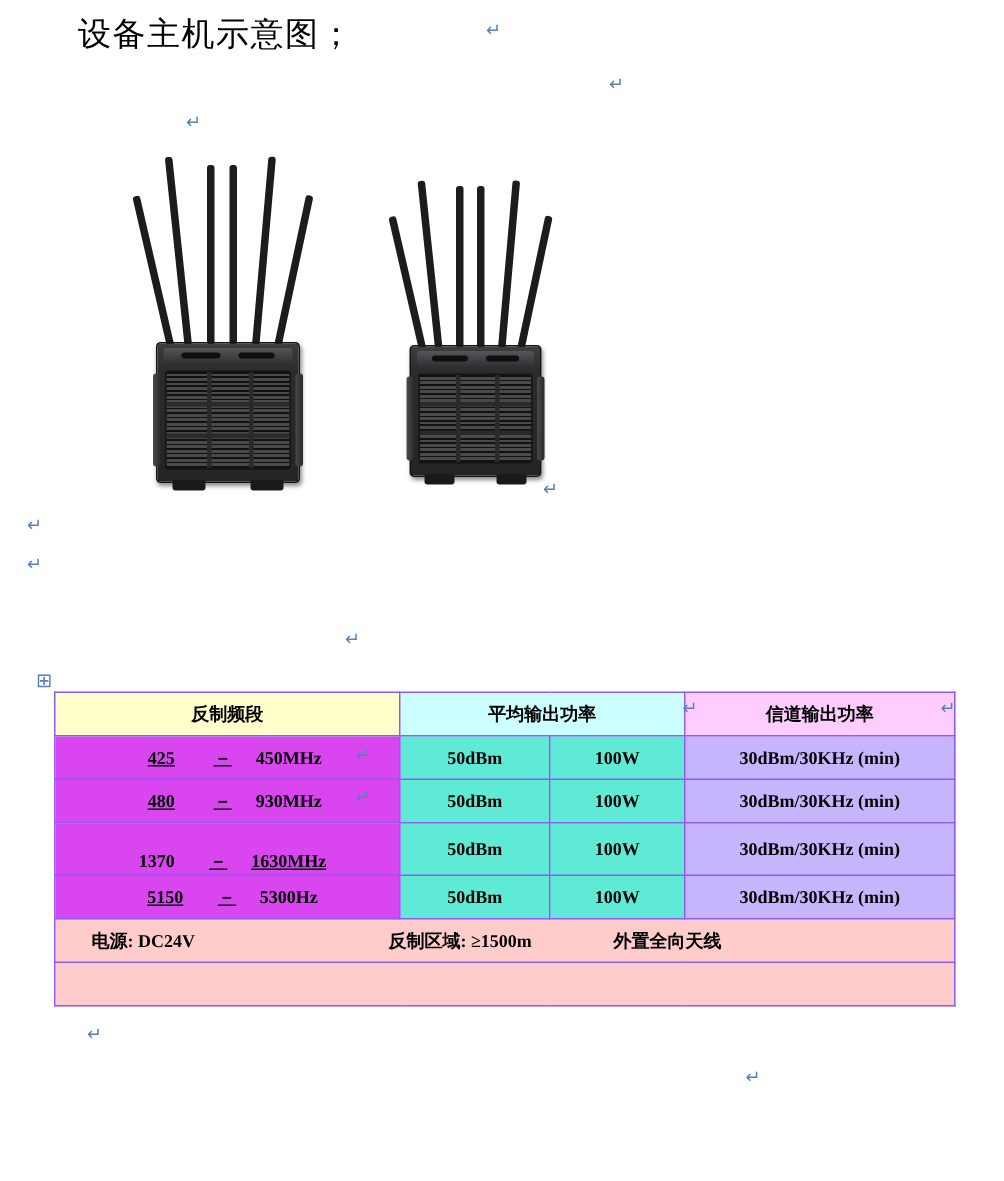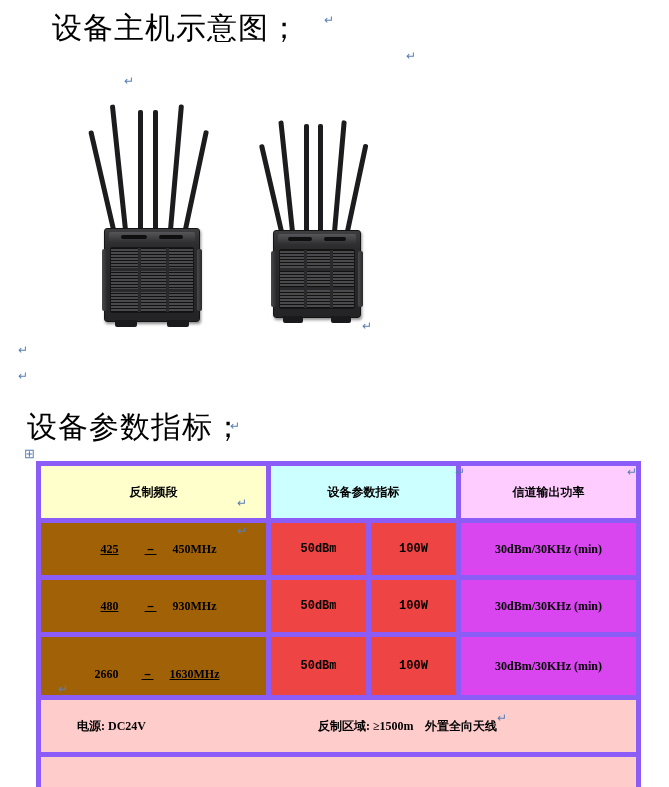--- a/index.html
+++ b/index.html
@@ -16,21 +16,21 @@
     overflow: hidden;
   }
   .page {
     position: relative;
     width: 669px;
     height: 787px;
   }
   .heading {
     position: absolute;
     font-family: "Liberation Serif", serif;
-    font-size: 30px;
+    font-size: 22px;
     font-weight: 400;
     letter-spacing: 1px;
     white-space: nowrap;
   }
   #heading-device-diagram { left: 52px; top: 8px; }
   #heading-device-params { left: 27px; top: 407px; }
 
   .pilcrow {
     position: absolute;
     color: #5a7fb5;
@@ -112,39 +112,39 @@
   table.spec {
     position: absolute;
     left: 36px;
     top: 461px;
     border-collapse: collapse;
     font-family: "Liberation Serif", serif;
     font-size: 12px;
     table-layout: fixed;
   }
   table.spec td {
-    border: 5px solid #8b5cf6;
-    padding: 12px;
+    border: 1px solid #8b5cf6;
+    padding: 0;
     height: 28px;
     text-align: center;
     vertical-align: middle;
     font-weight: bold;
   }
   .col-band   { width: 230px; }
   .col-avg1   { width: 100px; }
   .col-avg2   { width: 90px;  }
   .col-chan   { width: 180px; }
 
   td.hdr-band { background: #ffffcc; }
   td.hdr-avg  { background: #ccffff; }
   td.hdr-chan { background: #ffccff; }
 
-  td.band  { background: #a16207; text-align: left; padding-left: 14px; }
-  td.avg   { background: #ef4444; font-family: Liberation Mono, monospace; }
-  td.chan  { background: #d946ef; }
+  td.band  { background: #d946ef; text-align: left; padding-left: 14px; }
+  td.avg   { background: #5eead4; }
+  td.chan  { background: #c4b5fd; }
 
   .band-row-inner {
     display: inline-block;
     white-space: nowrap;
   }
   .band-lo {
     display: inline-block;
     min-width: 38px;
     text-decoration: underline;
   }
@@ -172,30 +172,29 @@
     background: #ffcccc;
     height: 34px;
   }
   .footer-line {
     position: relative;
     white-space: nowrap;
     font-size: 12px;
     font-weight: bold;
   }
   .f-power { position: absolute; left: 24px; top: 0; }
-  .f-area  { position: absolute; left: 222px; top: 0; margin-left: 43px; }
+  .f-area  { position: absolute; left: 222px; top: 0; }
   .f-ant   { position: absolute; left: 372px; top: 0; }
 </style>
 </head>
 <body>
 
 <div class="page">
 
   <div class="heading" id="heading-device-diagram">设备主机示意图；</div>
-  <div class="heading" id="heading-device-params">设备参数指标；</div>
 
   <div class="pilcrow" style="left:324px; top:14px;">↵</div>
   <div class="pilcrow" style="left:406px; top:50px;">↵</div>
   <div class="pilcrow" style="left:124px; top:75px;">↵</div>
   <div class="pilcrow" style="left:362px; top:320px;">↵</div>
   <div class="pilcrow" style="left:18px; top:344px;">↵</div>
   <div class="pilcrow" style="left:18px; top:370px;">↵</div>
   <div class="pilcrow" style="left:230px; top:420px;">↵</div>
   <div class="pilcrow" style="left:24px; top:447px; font-size:13px;">⊞</div>
 
@@ -254,46 +253,52 @@
   <table class="spec">
     <colgroup>
       <col class="col-band">
         <col class="col-avg1">
         <col class="col-avg2">
         <col class="col-chan">
     </colgroup>
     <tbody>
       <tr>
         <td class="hdr-band">反制频段</td>
-        <td class="hdr-avg" colspan="2">设备参数指标</td>
+        <td class="hdr-avg" colspan="2">平均输出功率</td>
         <td class="hdr-chan">信道输出功率</td>
       </tr>
 
       <tr>
         <td class="band"><span class="band-row-inner"><span class="band-lo">425</span><span class="band-dash">－</span><span class="band-hi">450MHz</span></span></td>
         <td class="avg">50dBm</td>
         <td class="avg">100W</td>
         <td class="chan">30dBm/30KHz (min)</td>
       </tr>
 
       <tr>
         <td class="band"><span class="band-row-inner"><span class="band-lo">480</span><span class="band-dash">－</span><span class="band-hi">930MHz</span></span></td>
         <td class="avg">50dBm</td>
         <td class="avg">100W</td>
         <td class="chan">30dBm/30KHz (min)</td>
       </tr>
 
       <tr>
-        <td class="band"><span class="band-row-inner"><span class="band-lo nounder">2660</span><span class="band-dash">－</span><span class="band-hi under">1630MHz</span></span></td>
+        <td class="band"><span class="band-row-inner"><span class="band-lo nounder">1370</span><span class="band-dash">－</span><span class="band-hi under">1630MHz</span></span></td>
         <td class="avg">50dBm</td>
         <td class="avg">100W</td>
         <td class="chan">30dBm/30KHz (min)</td>
       </tr>
 
 
+      <tr>
+        <td class="band"><span class="band-row-inner"><span class="band-lo">5150</span><span class="band-dash">－</span><span class="band-hi">5300Hz</span></span></td>
+        <td class="avg">50dBm</td>
+        <td class="avg">100W</td>
+        <td class="chan">30dBm/30KHz (min)</td>
+      </tr>
 
 
       <tr>
         <td class="footer-cell" colspan="4">
           <div class="footer-line" style="height:16px;font-family:Liberation Serif, serif;">
             <span class="f-power">电源: DC24V</span>
             <span class="f-area">反制区域: ≥1500m</span>
             <span class="f-ant">外置全向天线</span>
           </div>
         </td>

